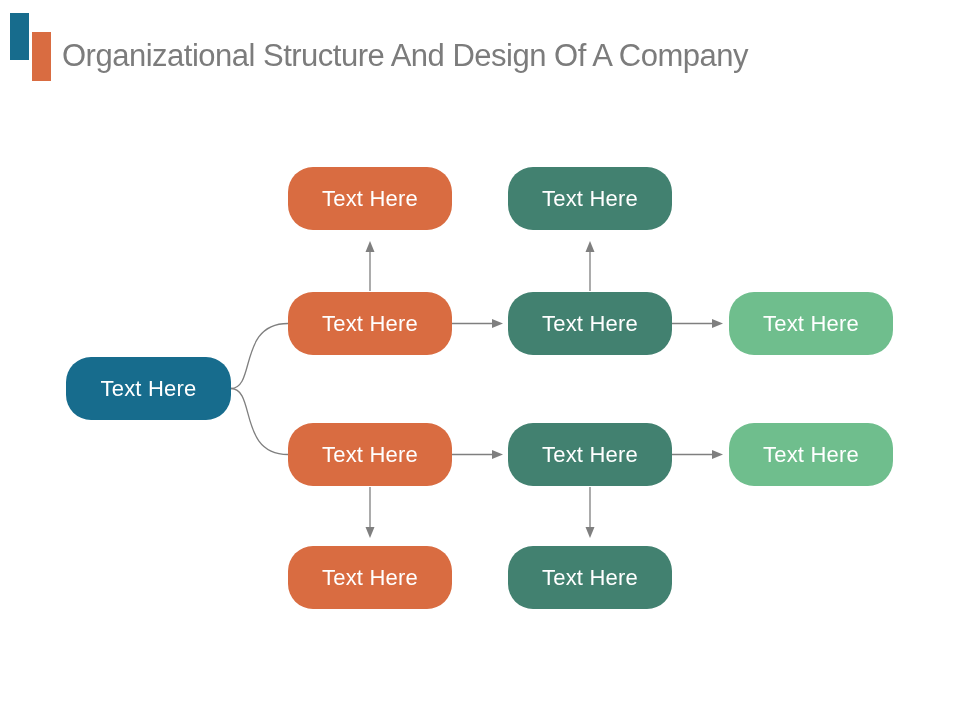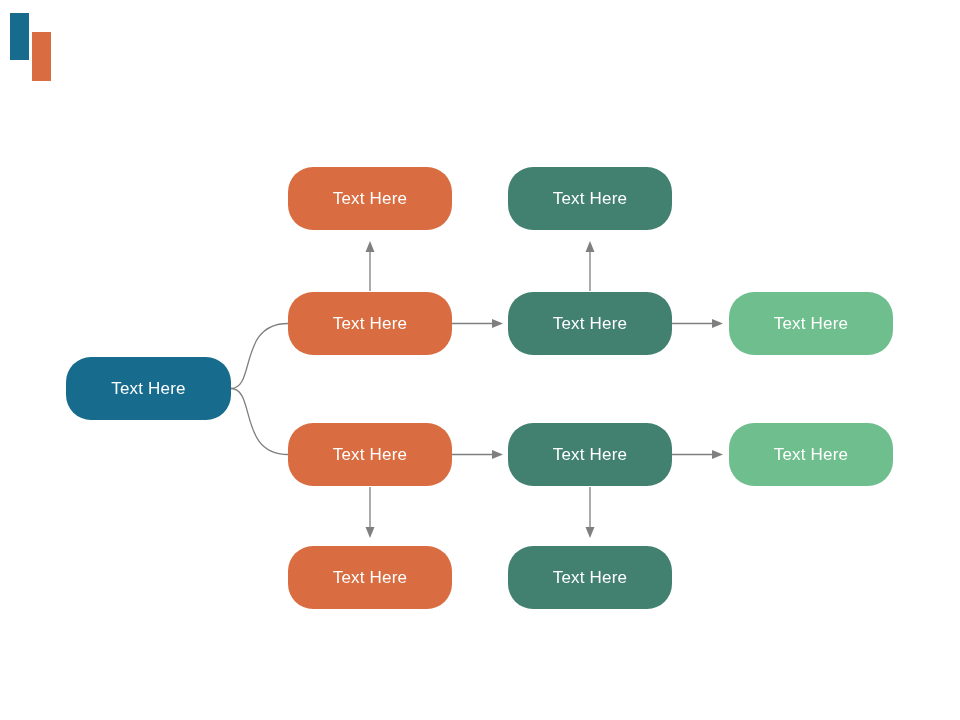--- a/index.html
+++ b/index.html
@@ -31,36 +31,37 @@
   .arrowhead { fill: var(--connector-color); stroke: none; }
   
   .node {
     position: absolute;
     width: 164px; height: 63px;
     border-radius: 25px;
     display: flex;
     align-items: center;
     justify-content: center;
     color: var(--node-text-color);
-    font-size: 17px;
+    font-size: 22px;
     font-weight: 400;
     letter-spacing: 0.2px;
   }
   .node-root   { background: var(--root-color);  width: 165px; }
   .node-level1 { background: var(--level1-color); }
   .node-level2 { background: var(--level2-color); }
   .node-level3 { background: var(--level3-color); }
 </style>
 </head>
 <body>
 
 <div class="slide">
 
   <span class="accent-bar accent-blue"></span>
   <span class="accent-bar accent-orange"></span>
+  <h1 class="slide-title">Organizational Structure And Design Of A Company</h1>
 
   <svg class="connector-layer" width="960" height="720" viewBox="0 0 960 720">
 
     <path class="conn" d="M231,388.5 C256,388.5 238,323.5 288,323.5"></path>
     <path class="conn" d="M231,388.5 C256,388.5 238,454.5 288,454.5"></path>
 
     <path class="conn" d="M370,291 L370,251"></path>
     <polygon class="arrowhead" points="370,241 365.5,252 374.5,252"></polygon>
     <path class="conn" d="M590,291 L590,251"></path>
     <polygon class="arrowhead" points="590,241 585.5,252 594.5,252"></polygon>

